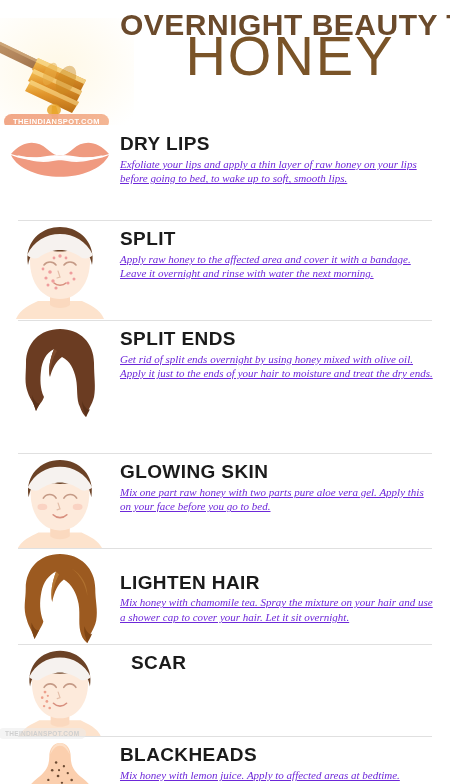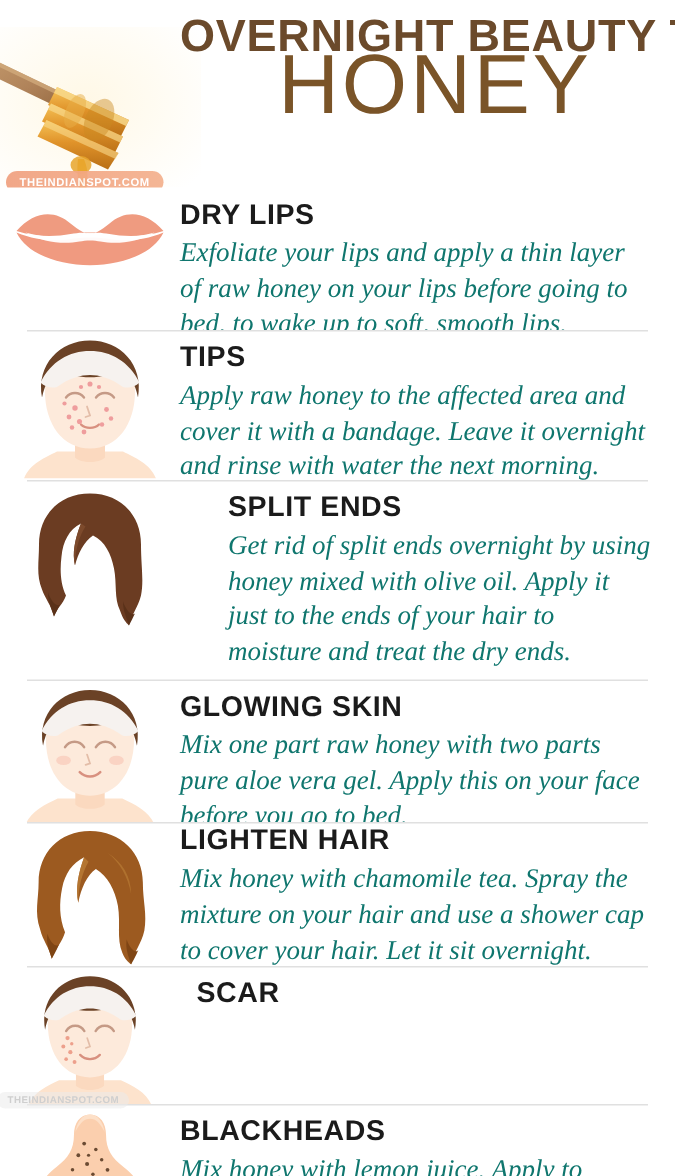--- a/index.html
+++ b/index.html
@@ -97,26 +97,27 @@
   .tip-title {
     font-size:19px;
     font-weight:700;
     color:#1b1b1b;
     letter-spacing:0.4px;
     line-height:1.15;
     margin-bottom:2px;
     font-family:"Liberation Sans", sans-serif;
   }
   .tip-desc {
-    font-size:18px;
+    font-size:11px;
     line-height:1.32;
-    color:#0f766e;
+    color:#6d28d9;
     font-style:italic;
     font-family:"Liberation Serif", serif;
     font-weight:400;
+    text-decoration:underline;
   }
   .wm-small {
     position:absolute;
     left:-2px; bottom:-2px;
     font-size:6.5px;
     font-weight:700;
     color:#cfcfcf;
     letter-spacing:0.3px;
     background:rgba(235,235,235,0.55);
     padding:2px 7px;
@@ -219,26 +220,26 @@
           <circle cx="64" cy="54" r="1.5"></circle>
             <circle cx="58" cy="58" r="1.5"></circle>
           <circle cx="50" cy="31" r="1.7"></circle>
             <circle cx="44" cy="33" r="1.4"></circle>
           <circle cx="56" cy="33" r="1.4"></circle>
             <circle cx="33" cy="44" r="1.4"></circle>
         </g>
       </svg>
     </div>
     <div class="tip-body">
-      <div class="tip-title">TIPS</div>
+      <div class="tip-title">SPLIT</div>
       <div class="tip-desc">Apply raw honey to the affected area and cover it with a bandage. Leave it overnight and rinse with water the next morning.</div>
     </div>
   </div>
 
-  <div class="tip" style="height:101px;gap:32px;">
+  <div class="tip" style="height:101px;">
     <div class="tip-icon">
       <svg width="100" height="94" viewBox="0 0 100 94">
         <path d="M50 4 C30 4, 16 18, 16 38 C16 50, 14 58, 18 68 C20 74, 24 78, 26 86
                  C28 80, 32 78, 34 72 C30 64, 30 54, 31 46 C32 36, 36 28, 44 24
                  C40 34, 38 44, 40 52 C42 44, 46 36, 52 32 C60 36, 64 44, 66 54
                  C68 64, 66 74, 70 82 C72 88, 74 90, 76 92 C78 84, 82 80, 84 72
                  C86 62, 84 52, 84 38 C84 18, 70 4, 50 4 Z" fill="#6b3c22"></path>
         <path d="M26 86 C24 80, 22 76, 22 70 C24 76, 28 80, 30 78 C28 82, 27 84, 26 86 Z" fill="#5a3119"></path>
         <path d="M76 92 C74 86, 72 82, 72 76 C74 82, 78 86, 80 84 C78 88, 77 90, 76 92 Z" fill="#5a3119"></path>
         <path d="M44 24 C40 34, 38 44, 40 52 C40 42, 43 32, 47 26 Z" fill="#7d4a2c"></path>

